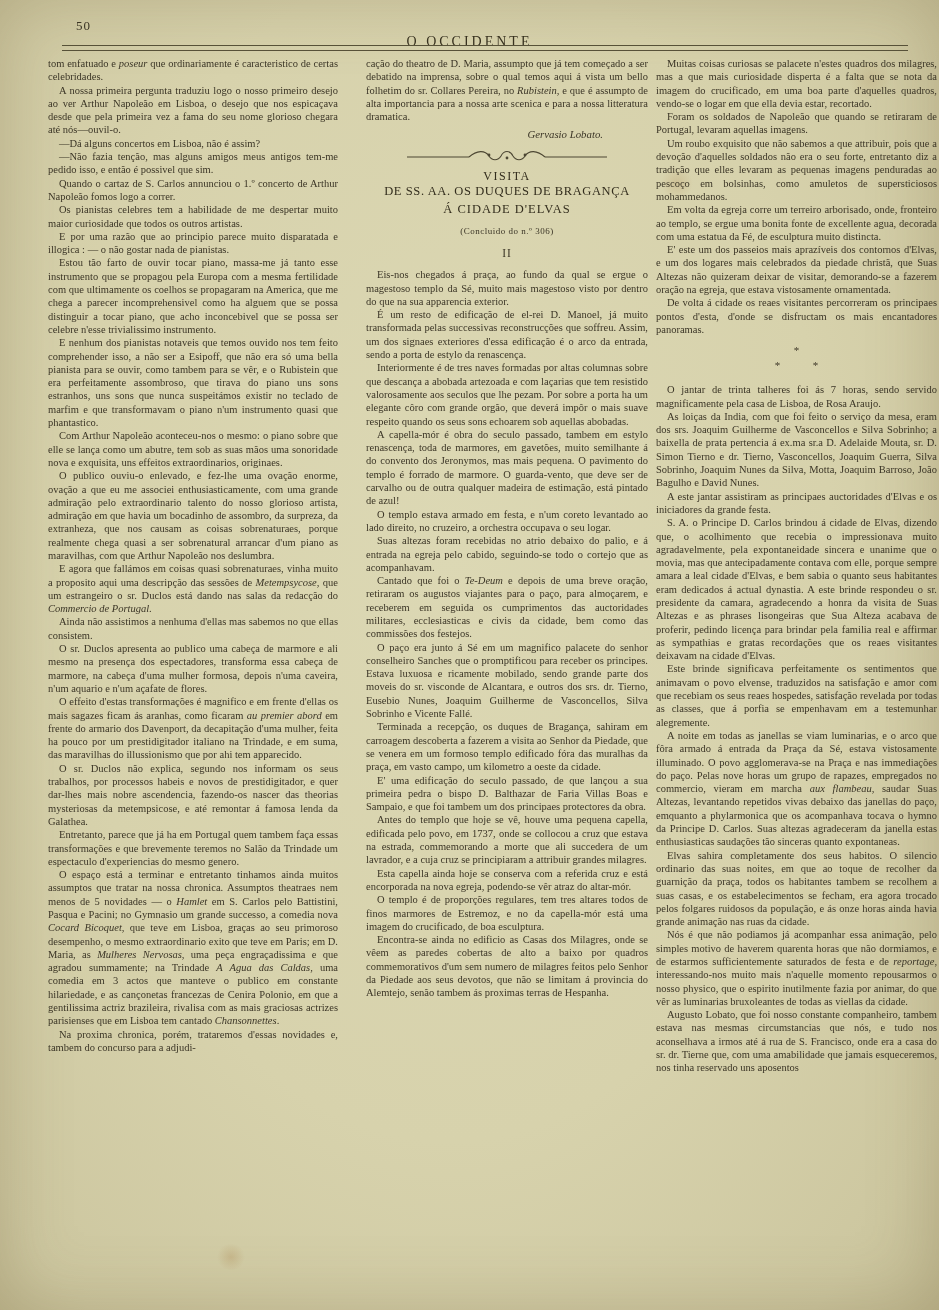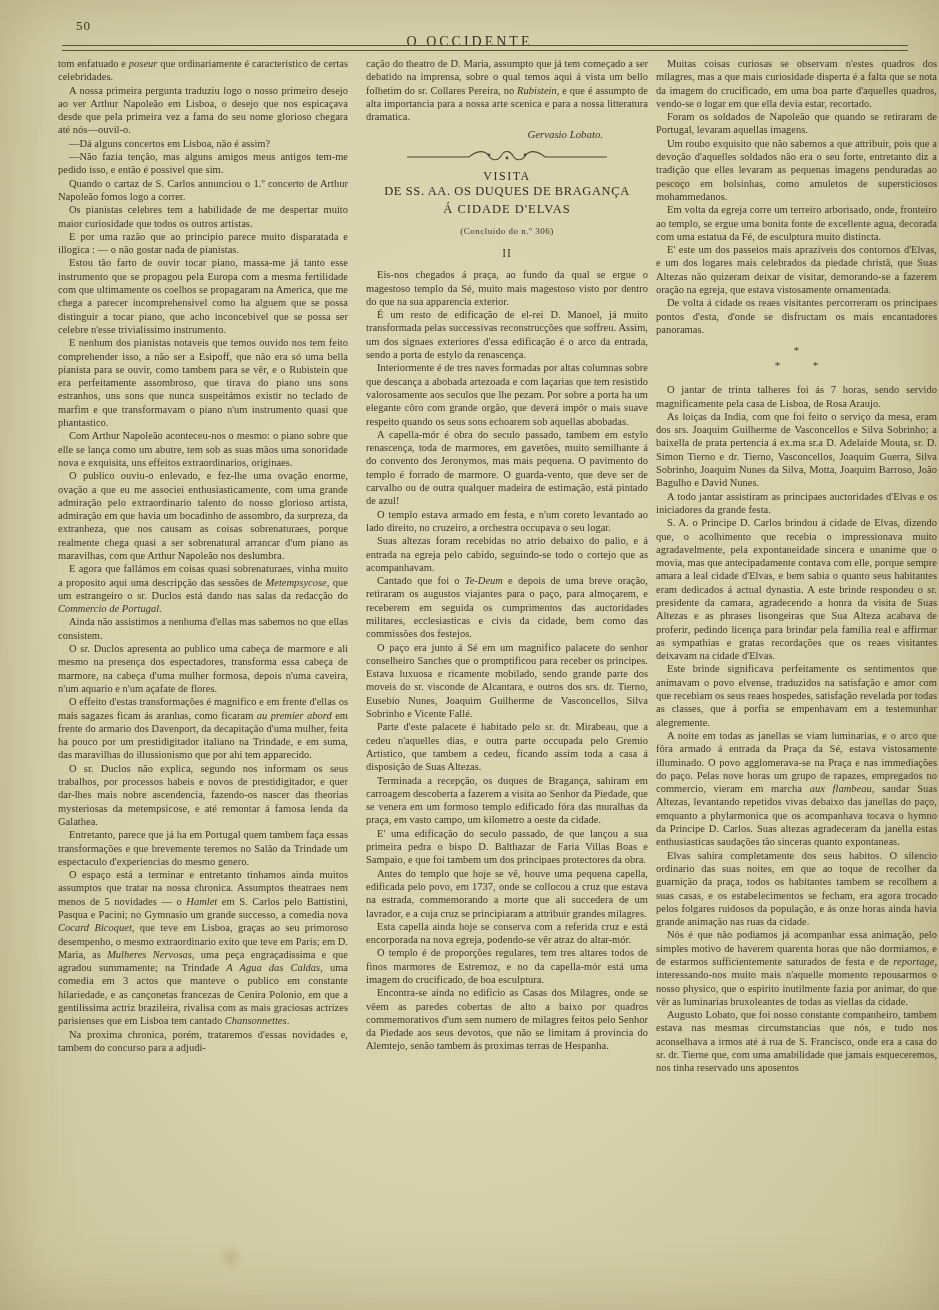--- a/index.html
+++ b/index.html
@@ -37,21 +37,21 @@
     text-align: center; font-size: 14px; letter-spacing: 3px;
     color: #38321f; font-weight: normal;
   }
   .double-rule {
     position: absolute; left: 62px; top: 45px; width: 846px; height: 4px;
     border-top: 1px solid #575138; border-bottom: 1px solid #575138;
   }
 
   .col { position: absolute; top: 57px; text-align: justify;
     font-size: 10.5px; line-height: 13.3px; }
-  .col-1 { left: 58px;  width: 290px; }
+  .col-1 { left: 48px;  width: 290px; }
   .col-2 { left: 366px; width: 282px; }
   .col-3 { left: 656px; width: 281px; }
 
   .para { margin: 0; text-indent: 11px; }
   .para.noind { text-indent: 0; }
   em { font-style: italic; }
 
   .signature {
     text-align: right; padding-right: 45px; font-style: italic;
     margin: 5px 0 4px 0; font-size: 10.8px;
@@ -134,47 +134,46 @@
     <div class="section-number">II</div>
     <div>
         <p class="para">Eis-nos chegados á praça, ao fundo da qual se ergue o magestoso templo da Sé, muito mais magestoso visto por dentro do que na sua apparencia exterior.</p>
         <p class="para">É um resto de edificação de el-rei D. Manoel, já muito transformada pelas successivas reconstrucções que soffreu. Assim, um dos signaes exteriores d'essa edificação é o arco da entrada, sendo a porta de estylo da renascença.</p>
         <p class="para">Interiormente é de tres naves formadas por altas columnas sobre que descança a abobada artezoada e com laçarias que tem resistido valorosamente aos seculos que lhe pezam. Por sobre a porta ha um elegante côro com grande orgão, que deverá impôr o mais suave respeito quando os seus sons echoarem sob aquellas abobadas.</p>
         <p class="para">A capella-mór é obra do seculo passado, tambem em estylo renascença, toda de marmores, em gavetões, muito semilhante á do convento dos Jeronymos, mas mais pequena. O pavimento do templo é forrado de marmore. O guarda-vento, que deve ser de carvalho ou de outra qualquer madeira de estimação, está pintado de azul!</p>
         <p class="para">O templo estava armado em festa, e n'um coreto levantado ao lado direito, no cruzeiro, a orchestra occupava o seu logar.</p>
         <p class="para">Suas altezas foram recebidas no atrio debaixo do palio, e á entrada na egreja pelo cabido, seguindo-se todo o cortejo que as acompanhavam.</p>
         <p class="para">Cantado que foi o <em>Te-Deum</em> e depois de uma breve oração, retiraram os augustos viajantes para o paço, para almoçarem, e receberem em seguida os cumprimentos das auctoridades militares, ecclesiasticas e civis da cidade, bem como das commissões dos festejos.</p>
         <p class="para">O paço era junto á Sé em um magnifico palacete do senhor conselheiro Sanches que o promptificou para receber os principes. Estava luxuosa e ricamente mobilado, sendo grande parte dos moveis do sr. visconde de Alcantara, e outros dos srs. dr. Tierno, Eusebio Nunes, Joaquim Guilherme de Vasconcellos, Silva Sobrinho e Vicente Fallé.</p>
-        <p class="para">Parte d'este palacete é habitado pelo sr. dr. Mirabeau, que a cedeu n'aquelles dias, e outra parte occupada pelo Gremio Artistico, que tambem a cedeu, ficando assim toda a casa á disposição de Suas Altezas.</p>
         <p class="para">Terminada a recepção, os duques de Bragança, sahiram em carroagem descoberta a fazerem a visita ao Senhor da Piedade, que se venera em um formoso templo edificado fóra das muralhas da praça, em vasto campo, um kilometro a oeste da cidade.</p>
         <p class="para">E' uma edificação do seculo passado, de que lançou a sua primeira pedra o bispo D. Balthazar de Faria Villas Boas e Sampaio, e que foi tambem um dos principaes protectores da obra.</p>
         <p class="para">Antes do templo que hoje se vê, houve uma pequena capella, edificada pelo povo, em 1737, onde se collocou a cruz que estava na estrada, commemorando a morte que ali succedera de um lavrador, e a cuja cruz se principiaram a attribuir grandes milagres.</p>
         <p class="para">Esta capella ainda hoje se conserva com a referida cruz e está encorporada na nova egreja, podendo-se vêr atraz do altar-mór.</p>
         <p class="para">O templo é de proporções regulares, tem tres altares todos de finos marmores de Estremoz, e no da capella-mór está uma imagem do crucificado, de boa esculptura.</p>
         <p class="para">Encontra-se ainda no edificio as Casas dos Milagres, onde se vêem as paredes cobertas de alto a baixo por quadros commemorativos d'um sem numero de milagres feitos pelo Senhor da Piedade aos seus devotos, que não se limitam á provincia do Alemtejo, senão tambem ás proximas terras de Hespanha.</p>
       </div>
   </div>
 
   <div class="col col-3">
     <div>
-        <p class="para">Muitas coisas curiosas se observam n'estes quadros dos milagres, mas a que mais curiosidade disperta é a falta que se nota da imagem do crucificado, em uma boa parte d'aquelles quadros, vendo-se o logar em que ella devia estar, recortado.</p>
+        <p class="para">Muitas coisas curiosas se palacete n'estes quadros dos milagres, mas a que mais curiosidade disperta é a falta que se nota da imagem do crucificado, em uma boa parte d'aquelles quadros, vendo-se o logar em que ella devia estar, recortado.</p>
         <p class="para">Foram os soldados de Napoleão que quando se retiraram de Portugal, levaram aquellas imagens.</p>
         <p class="para">Um roubo exquisito que não sabemos a que attribuir, pois que a devoção d'aquelles soldados não era o seu forte, entretanto diz a tradição que elles levaram as pequenas imagens penduradas ao pescoço em bolsinhas, como amuletos de supersticiosos mohammedanos.</p>
         <p class="para">Em volta da egreja corre um terreiro arborisado, onde, fronteiro ao templo, se ergue uma bonita fonte de excellente agua, decorada com uma estatua da Fé, de esculptura muito distincta.</p>
         <p class="para">E' este um dos passeios mais aprazíveis dos contornos d'Elvas, e um dos logares mais celebrados da piedade christã, que Suas Altezas não quizeram deixar de visitar, demorando-se a fazerem oração na egreja, que estava vistosamente ornamentada.</p>
         <p class="para">De volta á cidade os reaes visitantes percorreram os principaes pontos d'esta, d'onde se disfructam os mais encantadores panoramas.</p>
       </div>
     <div class="asterism">
       <div>*</div>
       <div class="row2"><span>*</span><span>*</span></div>
     </div>
     <div>
         <p class="para">O jantar de trinta talheres foi ás 7 horas, sendo servido magnificamente pela casa de Lisboa, de Rosa Araujo.</p>
         <p class="para">As loiças da India, com que foi feito o serviço da mesa, eram dos srs. Joaquim Guilherme de Vasconcellos e Silva Sobrinho; a baixella de prata pertencia á ex.ma sr.a D. Adelaide Mouta, sr. D. Simon Tierno e dr. Tierno, Vasconcellos, Joaquim Guerra, Silva Sobrinho, Joaquim Nunes da Silva, Motta, Joaquim Barroso, João Bagulho e David Nunes.</p>
-        <p class="para">A todo jantar assistiram as principaes auctoridades d'Elvas e os iniciadores da grande festa.</p>
+        <p class="para">A este jantar assistiram as principaes auctoridades d'Elvas e os iniciadores da grande festa.</p>
         <p class="para">S. A. o Principe D. Carlos brindou á cidade de Elvas, dizendo que, o acolhimento que recebia o impressionava muito agradavelmente, pela expontaneidade sincera e unanime que o movia, mas que antecipadamente contava com elle, porque sempre amara a leal cidade d'Elvas, e bem sabia o quanto seus habitantes eram dedicados á actual dynastia. A este brinde respondeu o sr. presidente da camara, agradecendo a honra da visita de Suas Altezas e as phrases lisongeiras que Sua Alteza acabava de proferir, pedindo licença para brindar pela familia real e affirmar as sympathias e gratas recordações que os reaes visitantes deixavam na cidade d'Elvas.</p>
         <p class="para">Este brinde significava perfeitamente os sentimentos que animavam o povo elvense, traduzidos na satisfação e amor com que recebiam os seus reaes hospedes, satisfação revelada por todas as classes, que á porfia se empenhavam em a testemunhar alegremente.</p>
         <p class="para">A noite em todas as janellas se viam luminarias, e o arco que fôra armado á entrada da Praça da Sé, estava vistosamente illuminado. O povo agglomerava-se na Praça e nas immediações do paço. Pelas nove horas um grupo de rapazes, empregados no commercio, vieram em marcha <em>aux flambeau</em>, saudar Suas Altezas, levantando repetidos vivas debaixo das janellas do paço, emquanto a phylarmonica que os acompanhava tocava o hymno da Principe D. Carlos. Suas altezas agradeceram da janella estas enthusiasticas saudações tão sinceras quanto expontaneas.</p>
         <p class="para">Elvas sahira completamente dos seus habitos. O silencio ordinario das suas noites, em que ao toque de recolher da guarnição da praça, todos os habitantes tambem se recolhem a suas casas, e os estabelecimentos se fecham, era agora trocado pelos folgares ruidosos da população, e ás onze horas ainda havia grande animação nas ruas da cidade.</p>
         <p class="para">Nós é que não podiamos já acompanhar essa animação, pelo simples motivo de haverem quarenta horas que não dormiamos, e de estarmos sufficientemente saturados de festa e de <em>reportage</em>, interessando-nos muito mais n'aquelle momento repousarmos o nosso physico, que o espirito inutilmente fazia por animar, do que vêr as luminarias bruxoleantes de todas as viellas da cidade.</p>
         <p class="para">Augusto Lobato, que foi nosso constante companheiro, tambem estava nas mesmas circumstancias que nós, e tudo nos aconselhava a irmos até á rua de S. Francisco, onde era a casa do sr. dr. Tierne que, com uma amabilidade que jamais esqueceremos, nos tinha reservado uns aposentos</p>
       </div>
   </div>
 
 </div>

